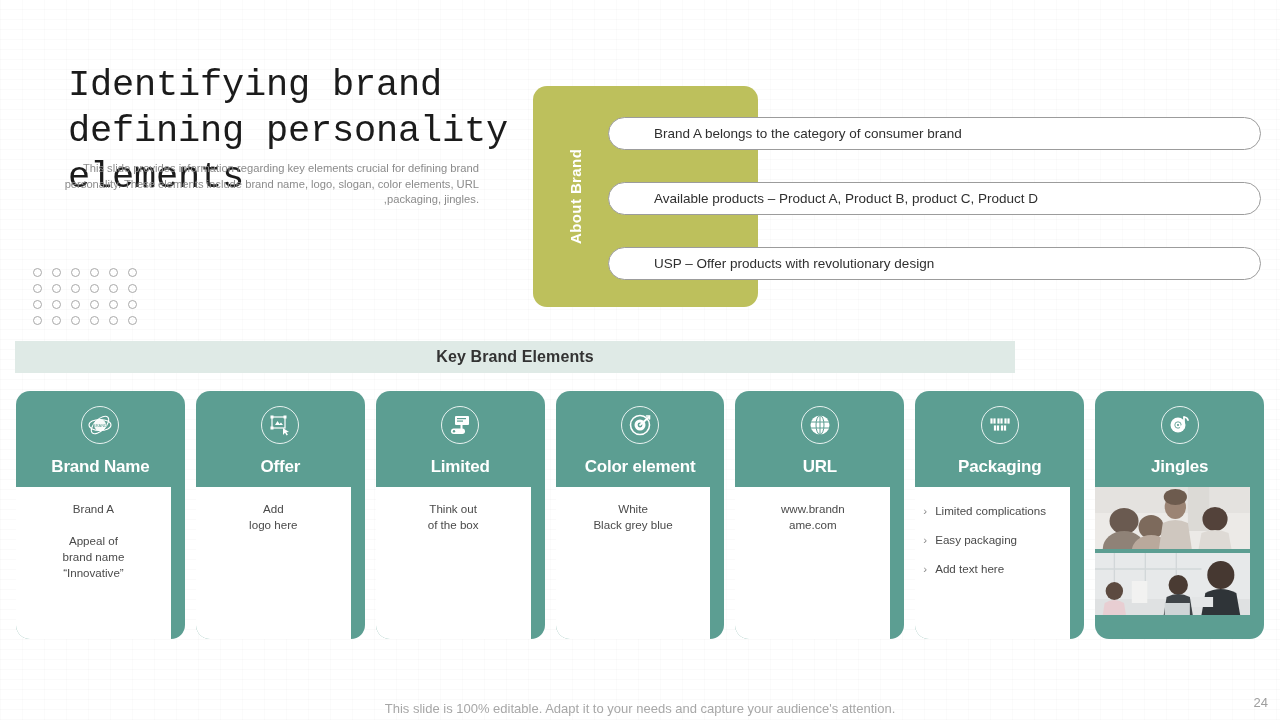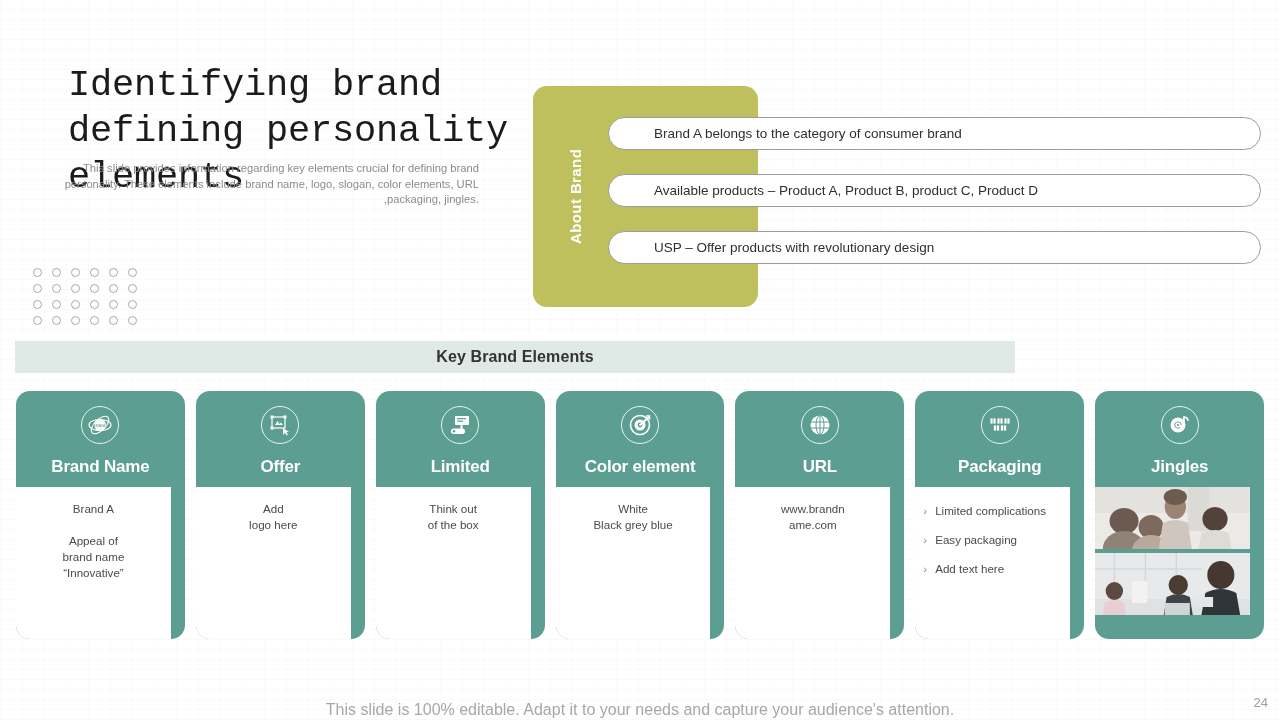--- a/index.html
+++ b/index.html
@@ -108,21 +108,21 @@
   .about-row {
     height: 33px;
     background: #ffffff;
     border: 1px solid #9c9c9c;
     border-radius: 17px;
     display: flex;
     align-items: center;
     padding-left: 45px;
     font-size: 13.5px;
     color: #2f2f2f;
-    margin-bottom: 24px;
+    margin-bottom: 32px;
   }
   .about-row:last-child { margin-bottom: 0; }
 
   
   .band {
     position: absolute;
     left: 15px;
     top: 341px;
     width: 1000px;
     height: 32px;
@@ -237,21 +237,21 @@
   }
   .photo svg { display: block; width: 100%; height: 100%; }
 
   
   .footer-note {
     position: absolute;
     left: 0;
     right: 0;
     top: 701px;
     text-align: center;
-    font-size: 16px;
+    font-size: 13px;
     color: #a7a7a7;
   }
   .page-num {
     position: absolute;
     right: 12px;
     top: 695px;
     font-size: 13px;
     color: #9e9e9e;
   }
 </style>

